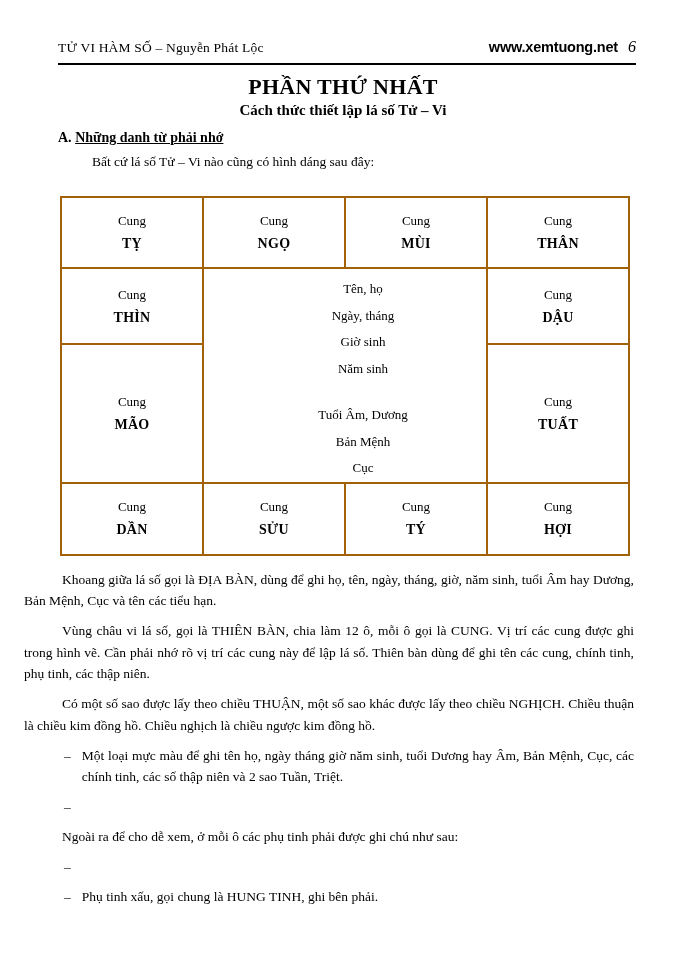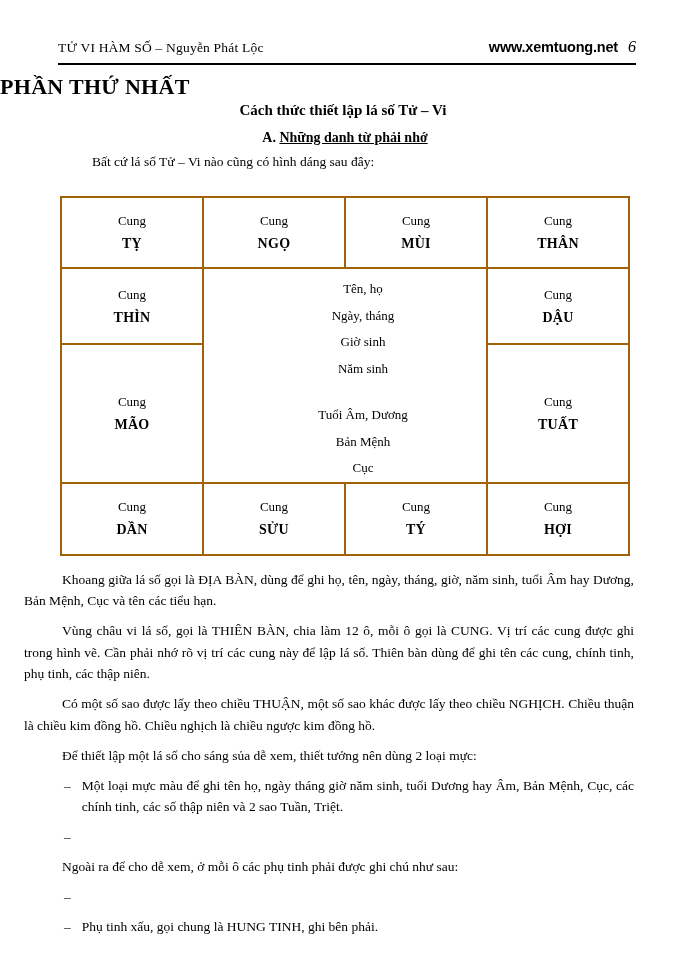--- a/index.html
+++ b/index.html
@@ -33,20 +33,21 @@
     font-style: italic;
     font-size: 16px;
   }
   .header-rule {
     border-top: 2px solid #000;
     margin: 7px 50px 0 58px;
   }
   
   .part-title {
     margin-top: 9px;
+    text-align: center;
     font-weight: bold;
     font-size: 22px;
     letter-spacing: 0.3px;
   }
   .chapter-label {
     margin-top: 9px;
     text-align: center;
     font-weight: bold;
     font-style: italic;
     font-size: 15px;
@@ -55,21 +56,20 @@
     margin-top: 2px;
     text-align: center;
     font-weight: bold;
     font-size: 15px;
   }
   
   .section-heading {
     margin: 11px 54px 0 58px;
     font-weight: bold;
     font-size: 14px;
-    text-align: center;
   }
   .section-heading .underlined { text-decoration: underline; }
   .section-intro {
     margin: 8px 54px 0 56px;
     font-size: 13.5px;
     text-indent: 36px;
   }
   
   .chart-table {
     margin: 26px 0 0 60px;
@@ -228,21 +228,20 @@
         </div>
       </td>
     </tr>
   </tbody>
     </table>
 
   <div class="body-block">
     <p class="no-indent-first">Khoang giữa lá số gọi là ĐỊA BÀN, dùng để ghi họ, tên, ngày, tháng, giờ, năm sinh, tuổi Âm hay Dương, Bản Mệnh, Cục và tên các tiểu hạn.</p>
     <p>Vùng châu vi lá số, gọi là THIÊN BÀN, chia làm 12 ô, mỗi ô gọi là CUNG. Vị trí các cung được ghi trong hình vẽ. Cần phải nhớ rõ vị trí các cung này để lập lá số. Thiên bàn dùng để ghi tên các cung, chính tinh, phụ tinh, các thập niên.</p>
     <p>Có một số sao được lấy theo chiều THUẬN, một số sao khác được lấy theo chiều NGHỊCH. Chiều thuận là chiều kim đồng hồ. Chiều nghịch là chiều ngược kim đồng hồ.</p>
-    <p>Để thiết lập một lá số cho sáng sủa dễ xem, thiết tưởng nên dùng 2 loại mực:</p>
 
     <div class="bullet">
       <span class="dash">–</span>
       <span class="bullet-text">Một loại mực màu để ghi tên họ, ngày tháng giờ năm sinh, tuổi Dương hay Âm, Bản Mệnh, Cục, các chính tinh, các số thập niên và 2 sao Tuần, Triệt.</span>
     </div>
     <div class="bullet">
       <span class="dash">–</span>
     </div>
 
     <p>Ngoài ra để cho dễ xem, ở mỗi ô các phụ tinh phải được ghi chú như sau:</p>

